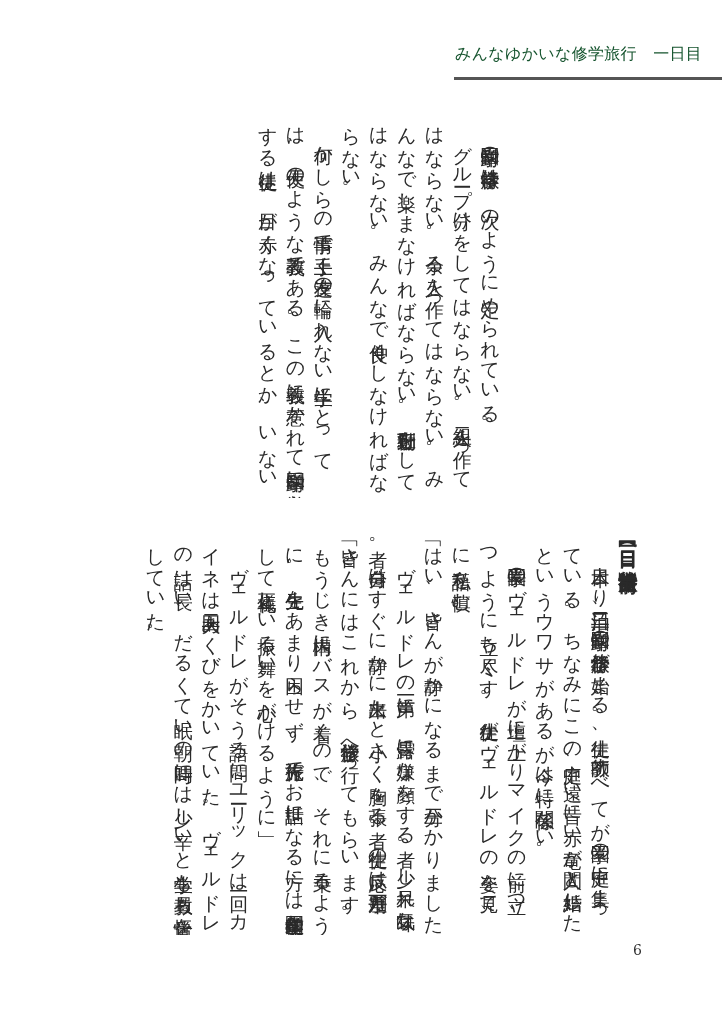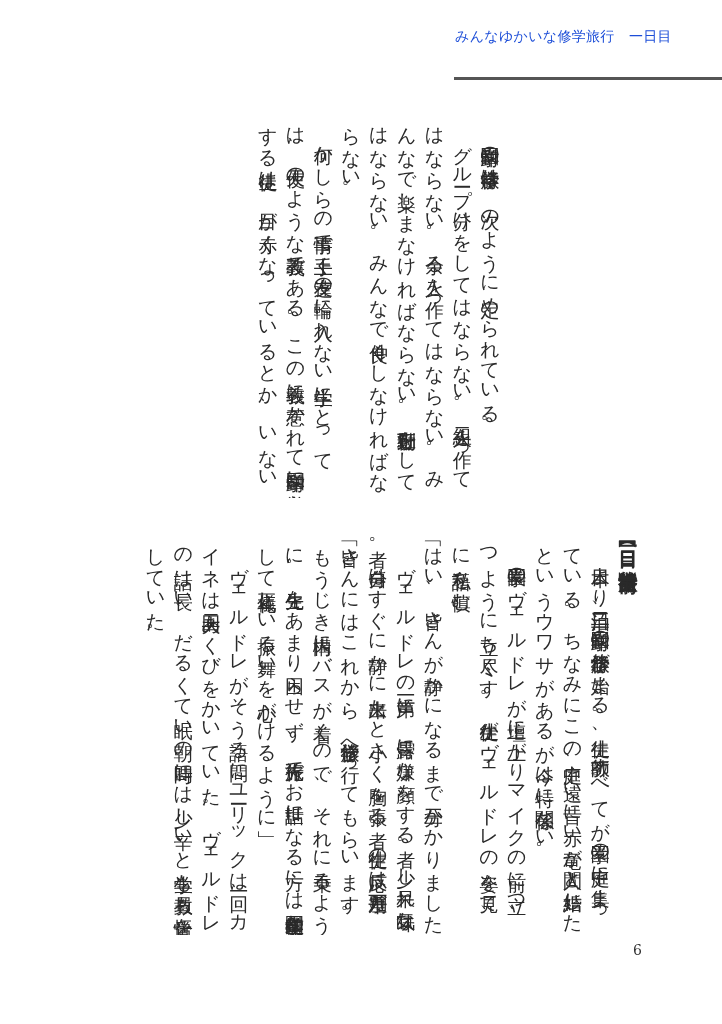--- a/index.html
+++ b/index.html
@@ -11,24 +11,24 @@
       width: 722px;
       height: 1024px;
       position: relative;
       overflow: hidden;
       font-family: "DejaVu Serif", "Liberation Serif", serif;
       color: #2a2a2a;
     }
     .running-header {
       position: absolute;
       left: 455px;
-      top: 28px;
-      font-size: 14px;
+      top: 44px;
+      font-size: 16px;
       letter-spacing: 0.3px;
-      color: #1d4ed8;
+      color: #14532d;
       white-space: nowrap;
       font-family: "DejaVu Sans", "Liberation Sans", sans-serif;
     }
     .header-rule {
       position: absolute;
       left: 454px;
       top: 77px;
       width: 268px;
       height: 3px;
       background: #555555;

